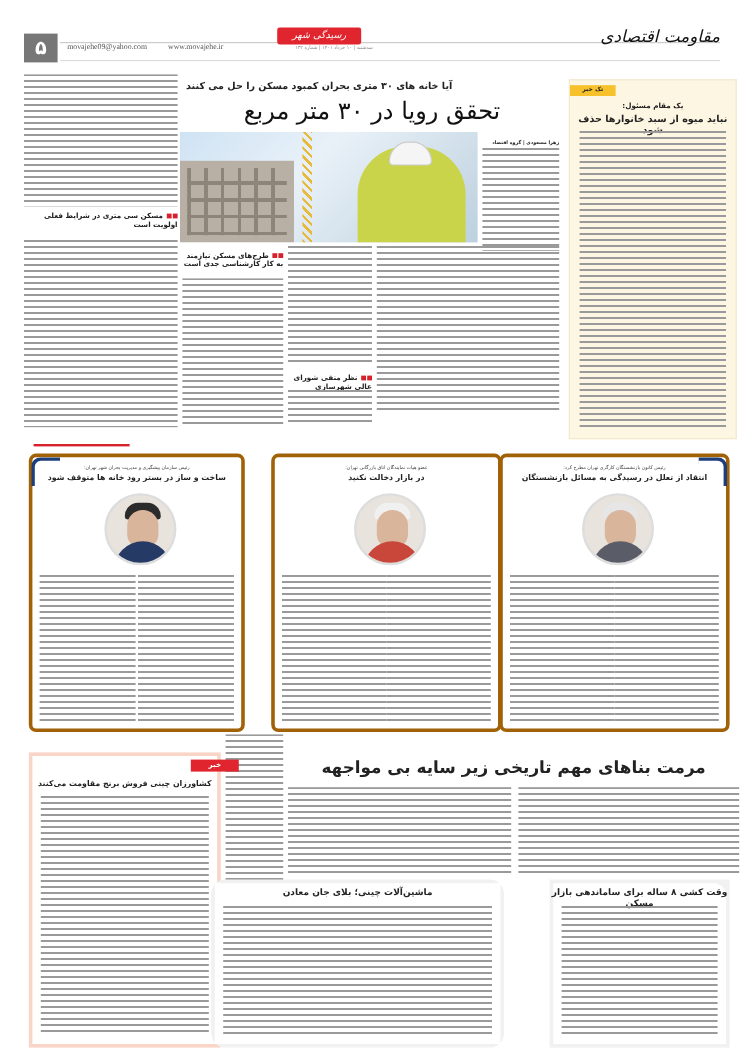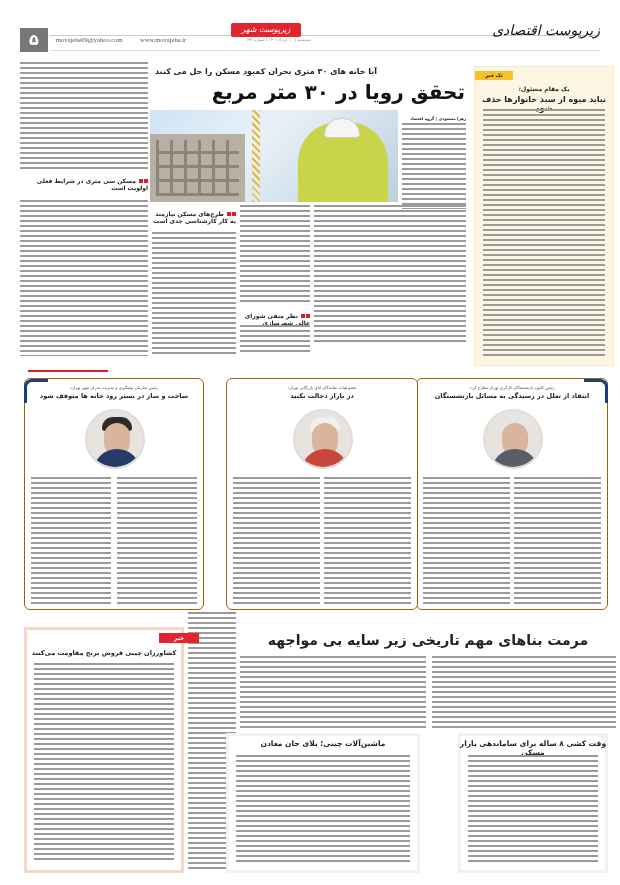--- a/index.html
+++ b/index.html
@@ -12,21 +12,21 @@
   .hdr-line2 { position: absolute; top: 32px; left: 30px; right: 0; height: 1px; background: #ddd; }
   .page-no { position: absolute; left: 0; top: 10px; width: 28px; height: 24px; background: #777; color: #fff; font-weight: bold; font-size: 16px; text-align: center; line-height: 24px; direction: ltr; font-family: "DejaVu Sans", sans-serif; }
   .email { position: absolute; left: 36px; top: 18px; font-size: 6.5px; color: #555; direction: ltr; font-family: "Liberation Serif", serif; }
   .web { position: absolute; left: 120px; top: 18px; font-size: 6.5px; color: #555; direction: ltr; font-family: "Liberation Serif", serif; }
   .edition { position: absolute; left: 226px; top: 19px; font-size: 4px; color: #888; }
   .sup-logo { position: absolute; left: 211px; top: 5px; width: 70px; height: 14px; background: #e0252f; color: #fff; font-size: 8px; font-style: italic; text-align: center; line-height: 14px; border-radius: 2px; font-family: "DejaVu Serif", serif; }
   .section-logo { position: absolute; right: 0; top: 4px; font-size: 14px; font-style: italic; color: #111; font-family: "DejaVu Serif", serif; }
 
   
   .kicker { position: absolute; top: 67px; left: 155px; width: 310px; text-align: left; font-size: 8px; font-weight: bold; }
-  .headline { position: absolute; top: 80px; left: 155px; width: 310px; text-align: right; font-size: 20px; font-weight: bold; color: #111; }
+  .headline { position: absolute; top: 80px; left: 155px; width: 310px; text-align: center; font-size: 20px; font-weight: normal; color: #111; }
 
   
   .txt { font-size: 3.4px; line-height: 5px; color: #555; text-align: justify; overflow: hidden; }
   .txtfill { background-image: repeating-linear-gradient(to bottom, #9a9a9a 0, #9a9a9a 1.6px, transparent 1.6px, transparent 5px); }
 
   
   .side { position: absolute; top: 66px; right: 6px; width: 140px; height: 300px; background: #fdf6e3; border: 1px solid #f2e8cc; }
   .side-tag { position: absolute; top: 4px; left: 0; width: 38px; height: 9px; background: #f6c12a; font-size: 5px; text-align: center; line-height: 9px; font-weight: bold; }
   .side-kicker { position: absolute; top: 18px; left: 0; right: 0; text-align: center; font-size: 6px; font-weight: bold; }
   .side-title { position: absolute; top: 28px; left: 0; right: 0; text-align: center; font-size: 8px; font-weight: bold; }
@@ -41,21 +41,21 @@
   .helmet { position: absolute; right: 38px; top: 8px; width: 36px; height: 20px; background: #f5f5f5; border-radius: 18px 18px 4px 4px; border: 1px solid #ccc; }
   .byline { position: absolute; top: 116px; left: 402px; width: 64px; font-size: 4px; font-weight: bold; text-align: right; }
 
   .col { position: absolute; }
   .subhead { position: absolute; font-size: 6px; font-weight: bold; color: #222; }
   .sq { display: inline-block; width: 4px; height: 4px; background: #d6202a; margin-left: 1px; vertical-align: middle; }
 
   .redline { position: absolute; height: 2px; background: #d6202a; }
 
   
-  .card { position: absolute; top: 378px; width: 192px; height: 232px; background: #fff; border: 1px solid #a16207; border-radius: 6px; }
+  .card { position: absolute; top: 378px; width: 192px; height: 232px; background: #fff; border: 3px solid #a16207; border-radius: 6px; }
   .card-corner { position: absolute; top: 0; width: 24px; height: 24px; border-top: 3px solid #1c3e7a; }
   .card-kicker { position: absolute; top: 6px; left: 0; right: 0; text-align: center; font-size: 4px; color: #444; }
   .card-title { position: absolute; top: 13px; left: 0; right: 0; text-align: center; font-size: 6.5px; font-weight: bold; }
   .portrait { position: absolute; top: 30px; left: 66px; width: 60px; height: 60px; border-radius: 50%; border: 2px solid #ddd; overflow: hidden; background: #e8e3dc; }
   .face { position: absolute; left: 17px; top: 12px; width: 26px; height: 32px; background: #d9b59c; border-radius: 13px 13px 12px 12px; }
   .hair { position: absolute; left: 15px; top: 6px; width: 30px; height: 14px; background: #ddd; border-radius: 15px 15px 4px 4px; }
   .suit { position: absolute; left: 6px; bottom: -6px; width: 48px; height: 24px; border-radius: 24px 24px 0 0; }
   .card-body { position: absolute; top: 98px; left: 6px; right: 6px; bottom: 4px; }
   .card-col { position: absolute; top: 0; bottom: 0; width: 87px; }
 
@@ -71,23 +71,23 @@
 </style>
 </head>
 <body>
 
 <div class="hdr">
   <div class="hdr-line"></div>
   <div class="hdr-line2"></div>
   <div class="page-no">۵</div>
   <div class="email">movajehe09@yahoo.com</div>
   <div class="web">www.movajehe.ir</div>
-  <div class="sup-logo">زیرپوست شهر</div>
+  <div class="sup-logo">رسیدگی شهر</div>
   <div class="edition">سه‌شنبه | ۱۰ خرداد ۱۴۰۱ | شماره ۱۳۲</div>
-  <div class="section-logo">زیرپوست اقتصادی</div>
+  <div class="section-logo">مقاومت اقتصادی</div>
 </div>
 
 <div class="kicker">آیا خانه های ۳۰ متری بحران کمبود مسکن را حل می کنند</div>
 <div class="headline">تحقق رویا در ۳۰ متر مربع</div>
 
 <div class="side">
   <div class="side-tag">تک خبر</div>
   <div class="side-kicker">یک مقام مسئول:</div>
   <div class="side-title">نباید میوه از سبد خانوارها حذف شود</div>
   <div class="side-body txt txtfill"></div>
@@ -170,17 +170,17 @@
   <div class="khabar-tag">خبر</div>
   <div class="khabar-title">کشاورزان چینی فروش برنج مقاومت می‌کنند</div>
   <div class="col txt txtfill" style="top:36px;left:10px;right:10px;bottom:10px;"></div>
 </div>
 
 <div class="box2" style="right:12px;width:150px;">
   <div class="box2-inner"></div>
   <div class="box2-title">وقت کشی ۸ ساله برای ساماندهی بازار مسکن</div>
   <div class="col txt txtfill" style="top:22px;left:10px;right:10px;bottom:10px;"></div>
 </div>
-<div class="box2" style="right:200px;width:194px;">
+<div class="box2" style="right:200px;width:244px;border-radius:12px;">
   <div class="box2-inner" style="border-radius:0;"></div>
   <div class="box2-title">ماشین‌آلات چینی؛ بلای جان معادن</div>
   <div class="col txt txtfill" style="top:22px;left:10px;right:10px;bottom:10px;"></div>
 </div>
 
 </body></html>

